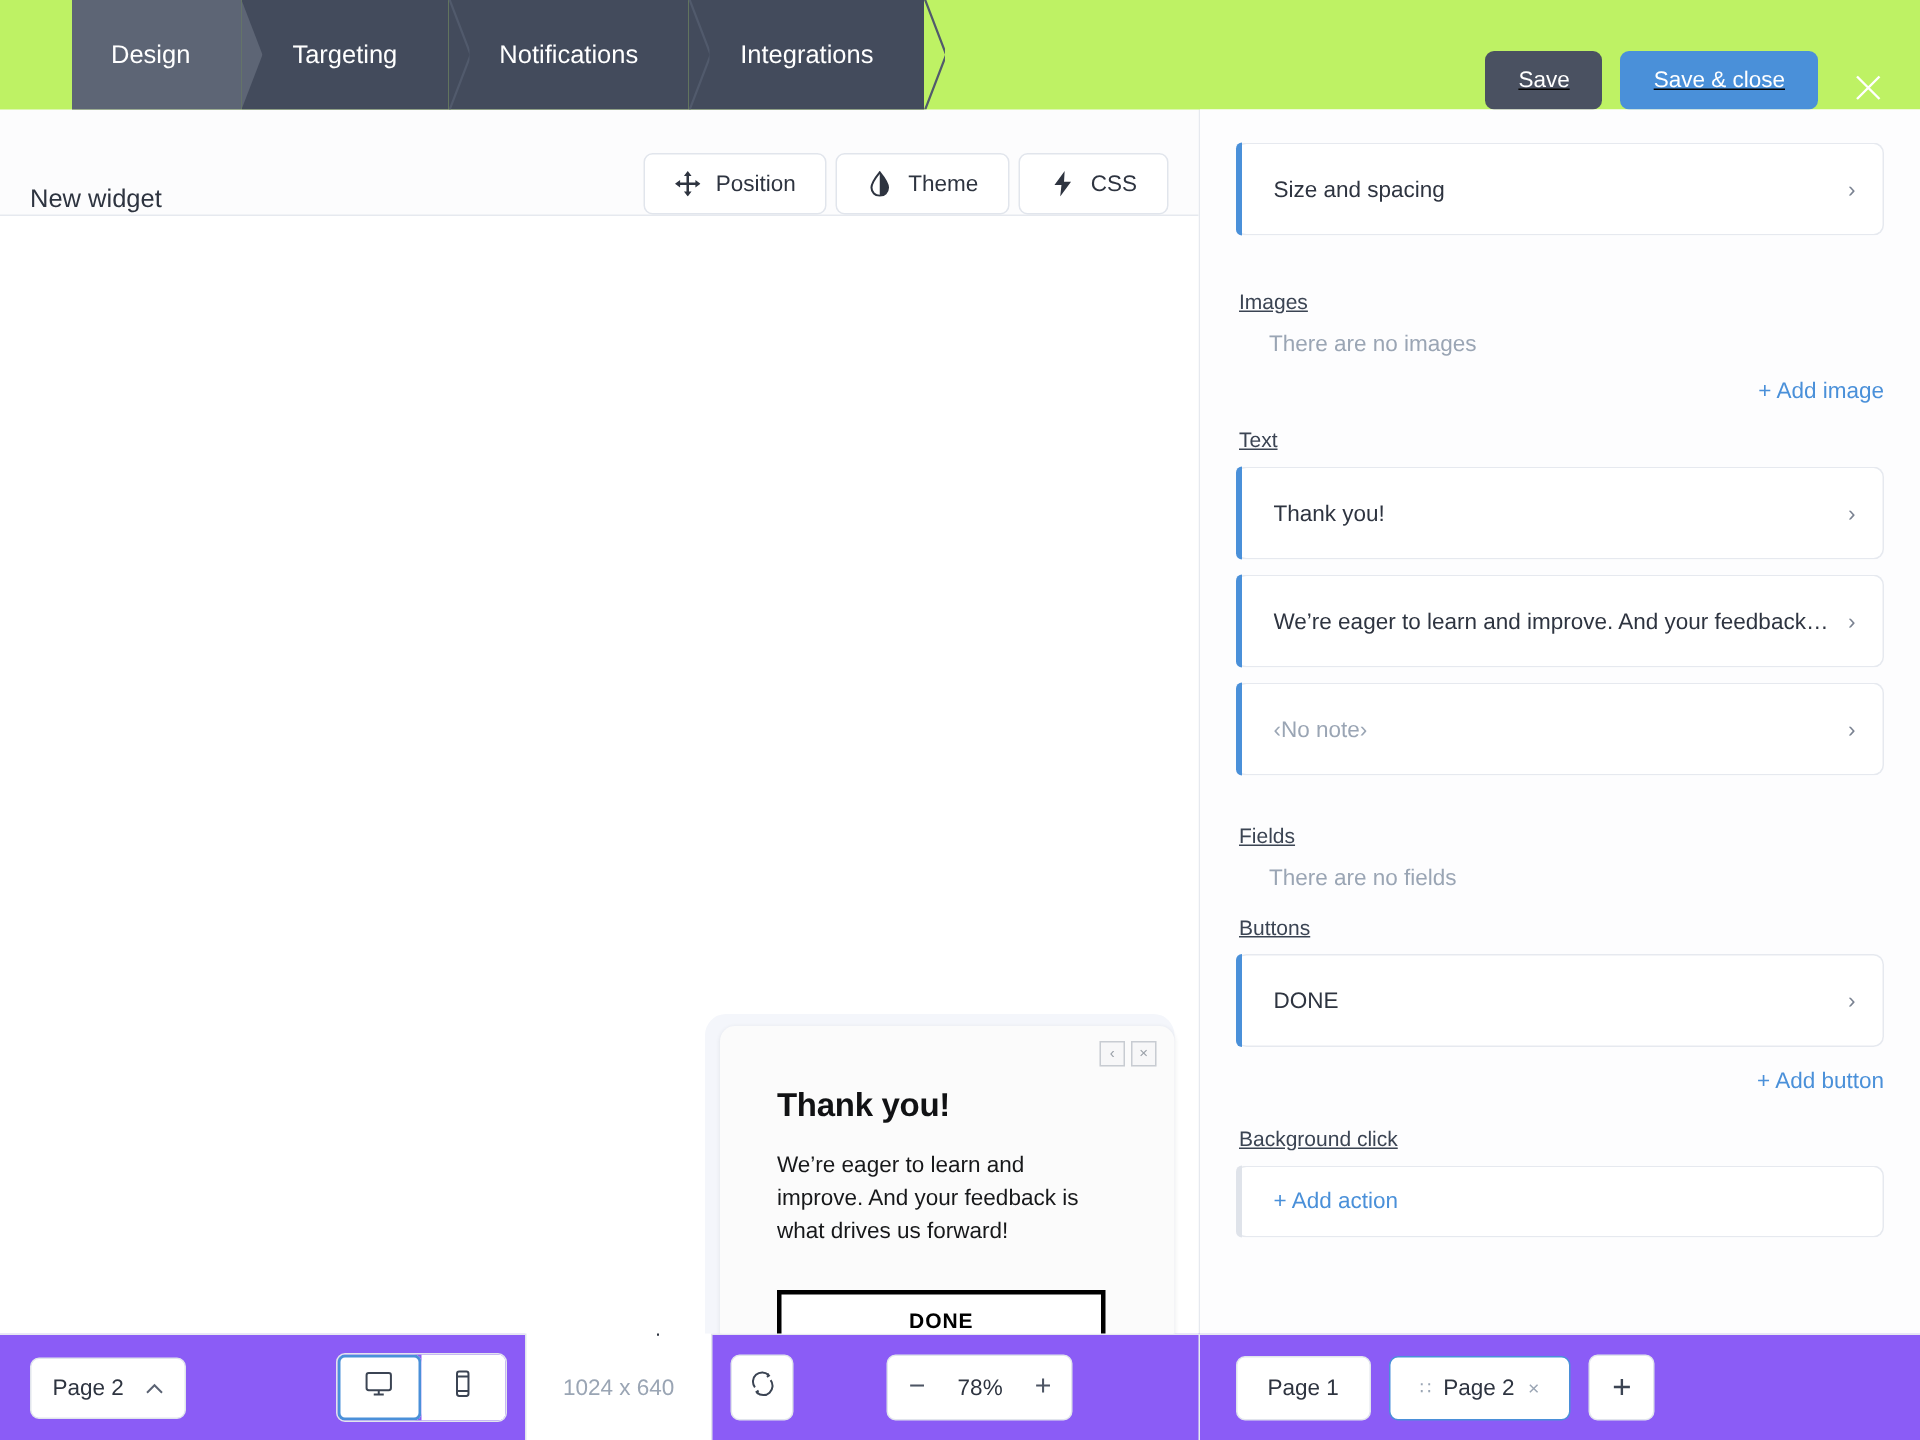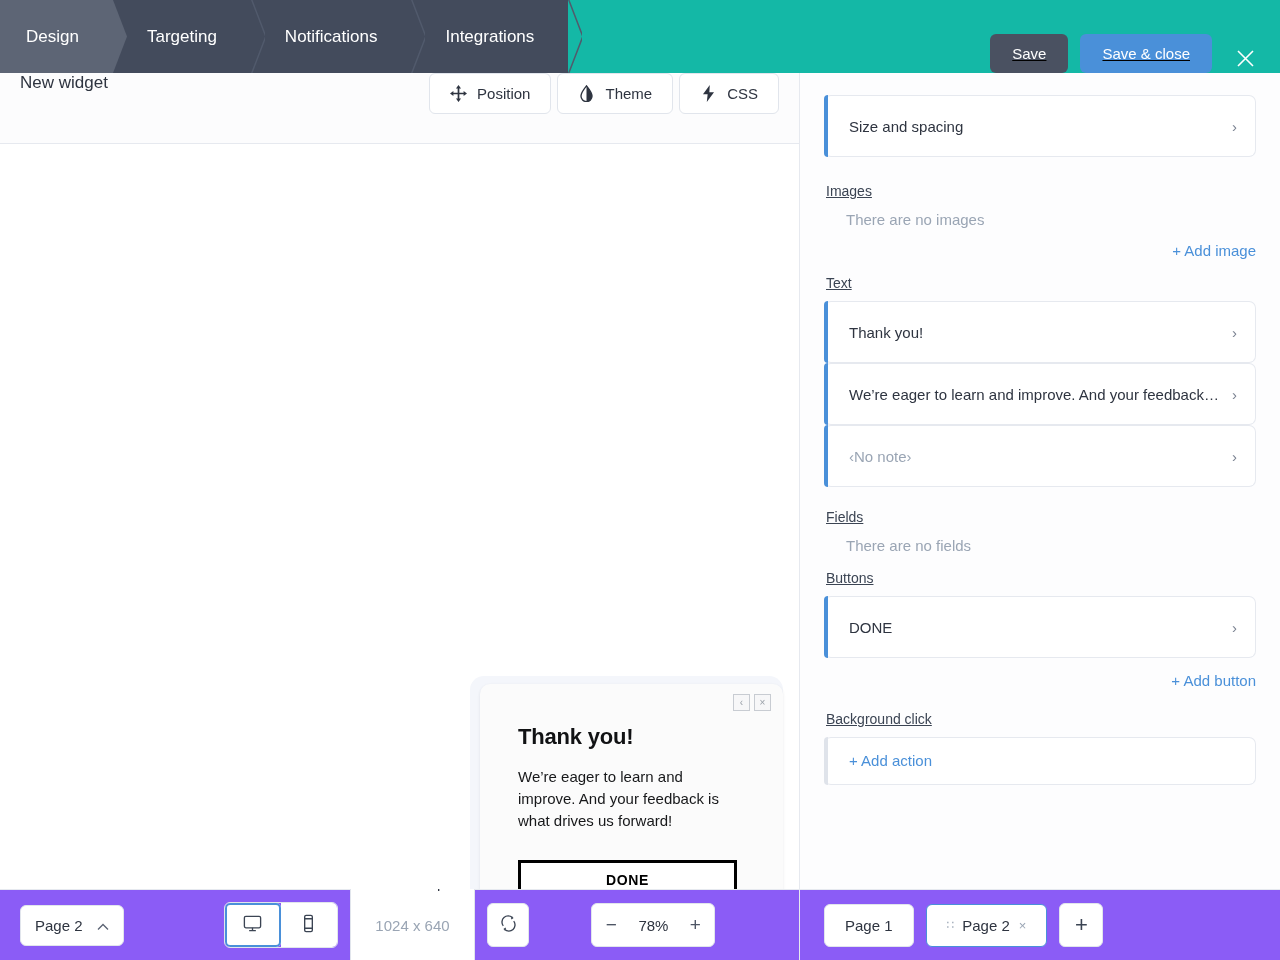--- a/index.html
+++ b/index.html
@@ -6,22 +6,22 @@
   html, body {
     width: 1280px; height: 960px;
     font-family: "Liberation Sans", sans-serif;
     background: #ffffff;
     overflow: hidden;
   }
   .app { width: 1280px; height: 960px; display: flex; flex-direction: column; }
 
   
   .topbar {
-    height: 73px; background: #14b8a6; display: flex; align-items: stretch;
-    flex: 0 0 73px; position: relative;
+    height: 73px; background: #bef264; display: flex; align-items: stretch;
+    flex: 0 0 73px; position: relative; padding-left: 48px;
   }
   .tabs { display: flex; align-items: stretch; height: 100%; }
   .tab {
     position: relative; display: flex; align-items: center; justify-content: center;
     color: #ffffff; font-size: 17px; height: 100%;
     padding: 0 34px 0 34px; cursor: pointer; white-space: nowrap;
     background: #434b5c;
   }
   .tab.active { background: #5d6575; }
   .tab .chev {
@@ -52,21 +52,21 @@
 
   
   .body-row { flex: 1 1 auto; display: flex; min-height: 0; }
 
   
   .left-pane {
     width: 800px; flex: 0 0 800px; display: flex; flex-direction: column;
     border-right: 1px solid #e6e9ef; min-height: 0; background: #fff;
   }
   .widget-toolbar {
-    height: 71px; flex: 0 0 71px; display: flex; align-items: flex-start;
+    height: 71px; flex: 0 0 71px; display: flex; align-items: flex-end;
     border-bottom: 1px solid #e6e9ef; padding: 0 20px; background: #fcfcfd;
   }
   .widget-title { font-size: 17px; color: #2e3440; }
   .tool-btns { margin-left: auto; display: flex; gap: 6px; }
   .tool-btn {
     display: flex; align-items: center; gap: 10px;
     border: 1px solid #e1e5ec; border-radius: 6px; background: #fff;
     padding: 11px 20px; font-size: 15px; color: #2e3440; cursor: pointer;
     font-family: "Liberation Sans", sans-serif;
   }
@@ -116,21 +116,21 @@
     flex: 1 1 auto; background: #fdfdfe; padding: 22px 24px 0 24px;
     overflow: hidden; min-height: 0; position: relative;
   }
   .section-label {
     font-size: 14px; color: #3b4453; margin: 0 0 10px 2px; text-decoration: underline;
   }
   .panel-card {
     display: flex; align-items: center; position: relative;
     background: #fff; border: 1px solid #e6e9ef; border-radius: 7px;
     border-left: none; min-height: 62px; padding: 0 18px 0 25px;
-    cursor: pointer; 
+    cursor: pointer; margin-bottom: 10px;
   }
   .panel-card::before {
     content: ""; position: absolute; left: 0; top: -1px; bottom: -1px;
     width: 4px; border-radius: 7px 0 0 7px; background: #4a90d9;
   }
   .panel-card .txt { font-size: 15px; color: #2e3440; flex: 1 1 auto;
     overflow: hidden; text-overflow: ellipsis; white-space: nowrap; }
   .panel-card .txt.muted { color: #9aa5b4; }
   .panel-card .arrow { color: #7a8291; font-size: 15px; margin-left: 12px; }
   .empty-text { font-size: 15px; color: #9aa5b4; padding: 2px 0 0 22px; }

